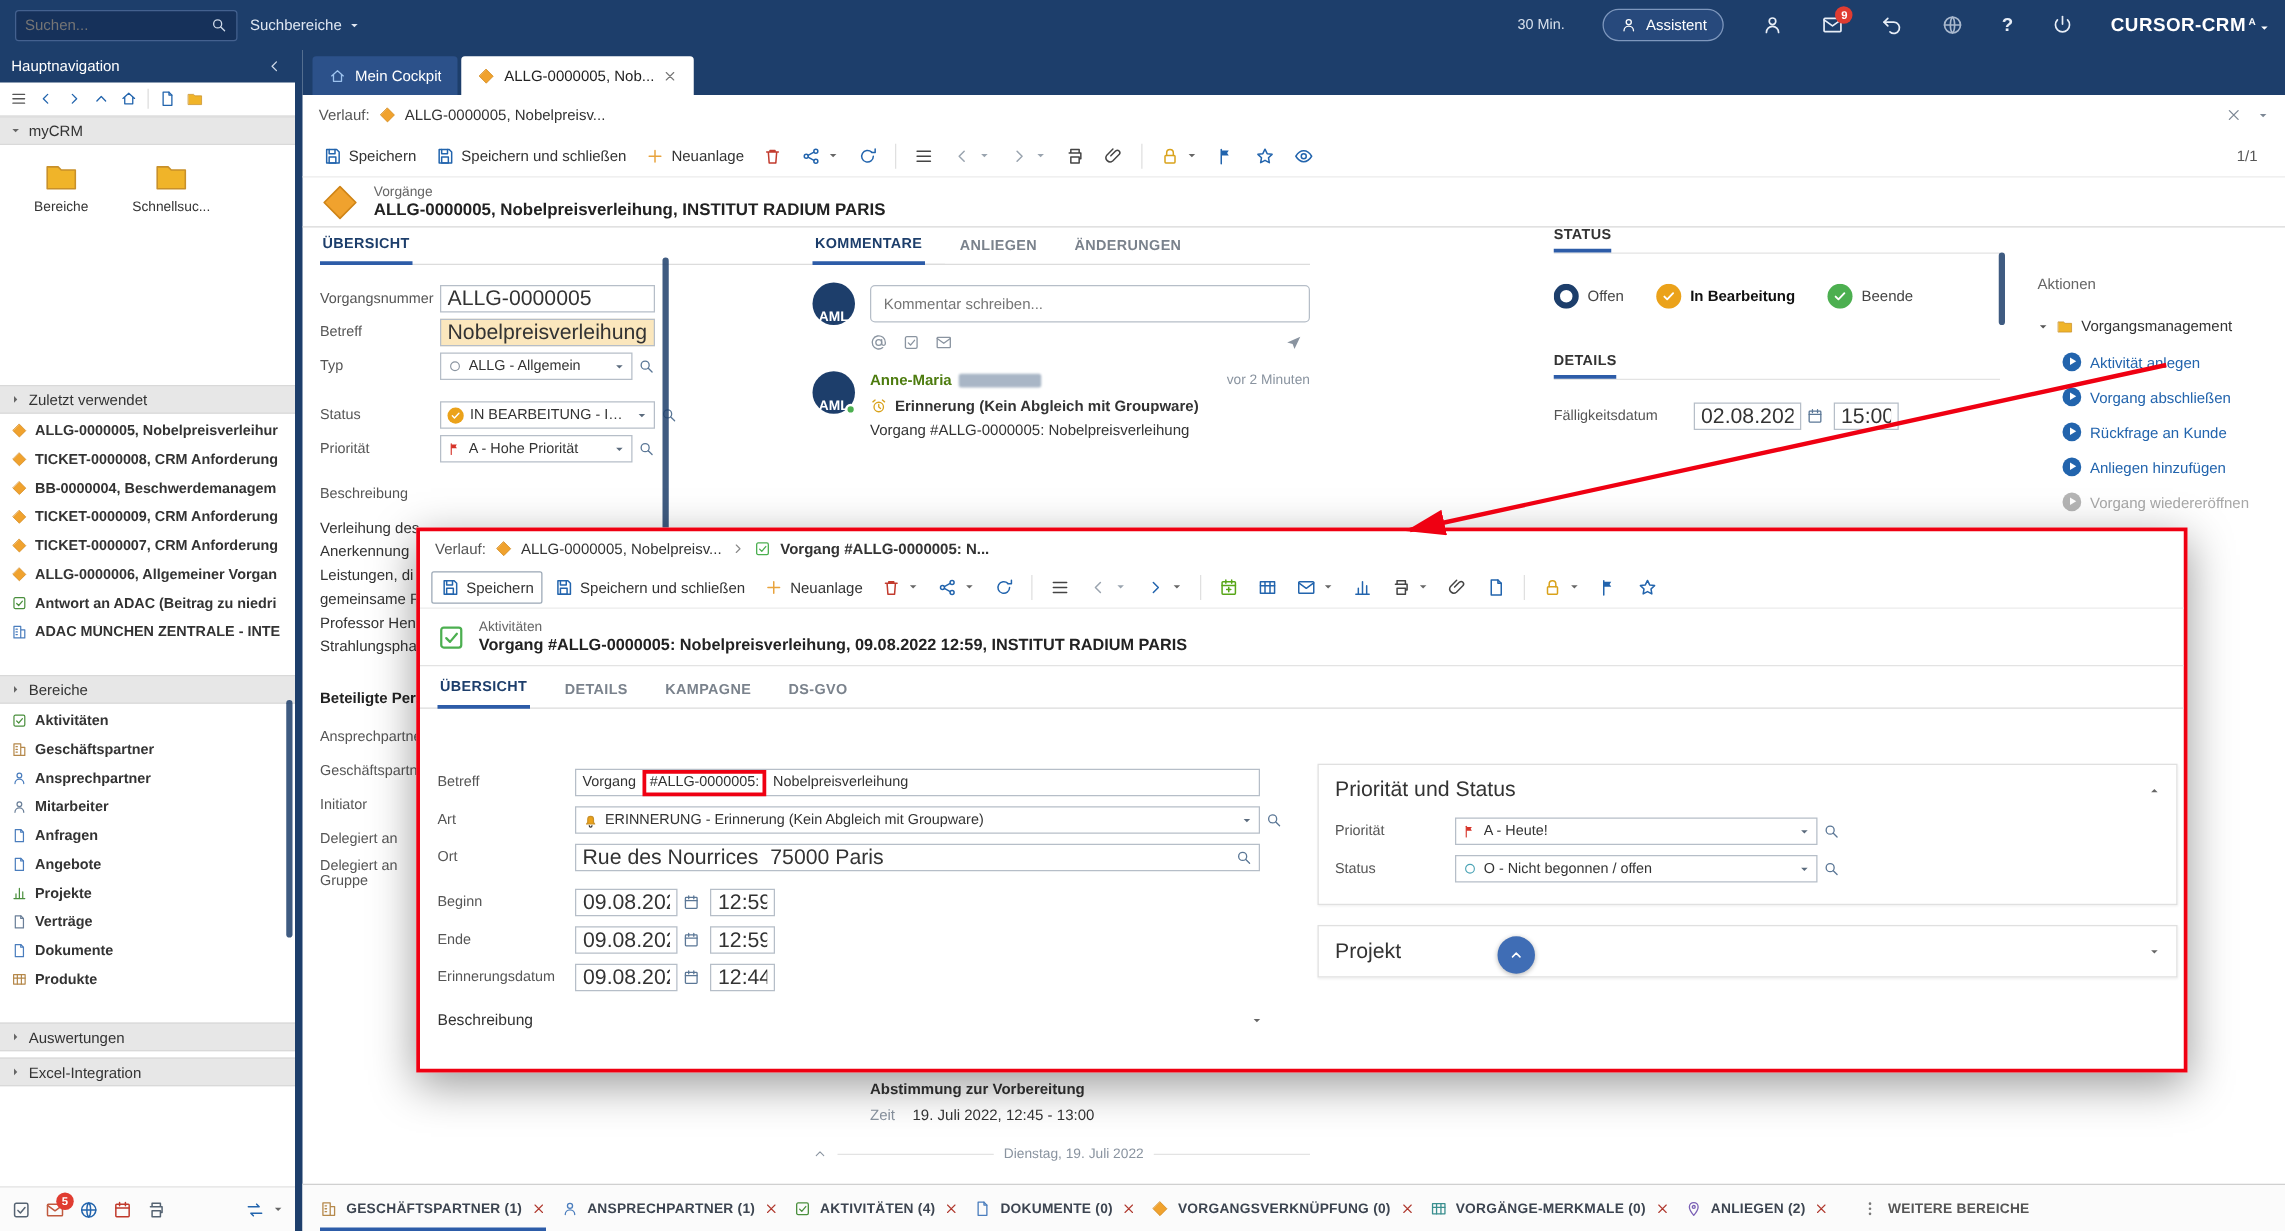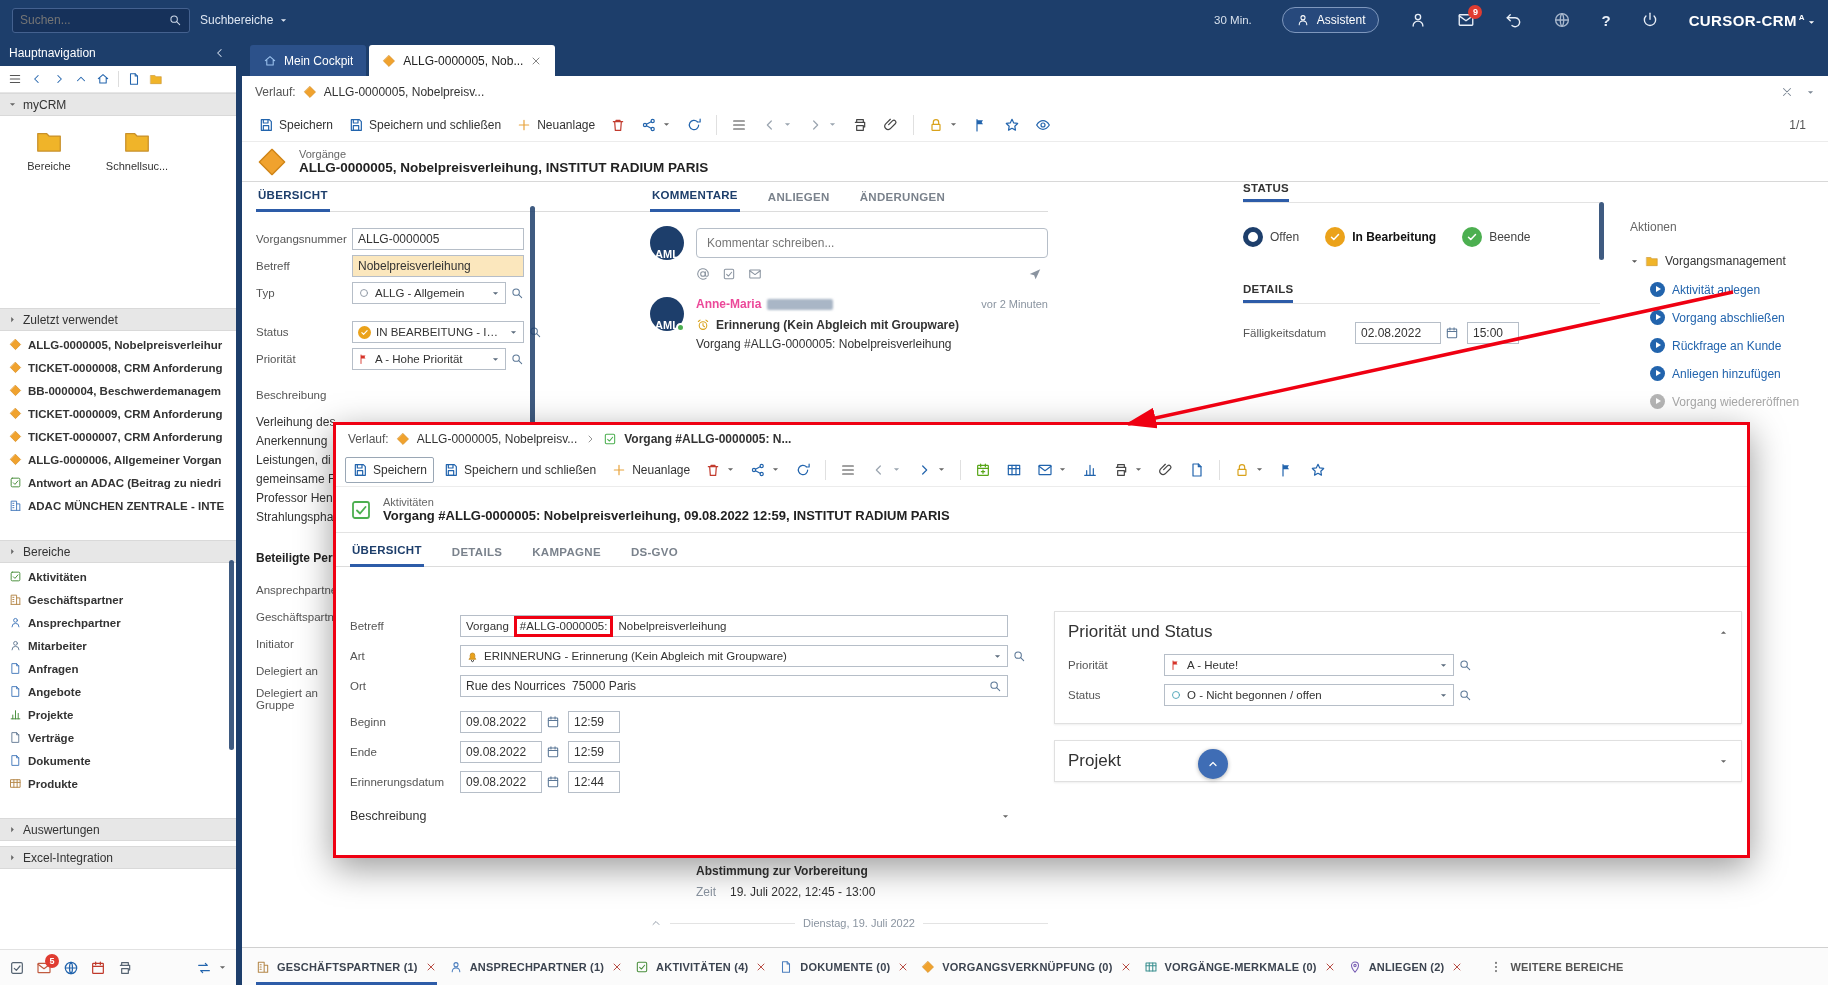--- a/index.html
+++ b/index.html
@@ -62,21 +62,21 @@
   .ptabs { display:flex; gap:26px; border-bottom:1px solid var(--line); height:30px; align-items:flex-end; }
   .ptab { padding:0 2px 8px; font-size:11.5px; font-weight:bold; color:#7a828c; letter-spacing:.3px; }
   .ptab.active { color:var(--navy); border-bottom:3px solid var(--blue); margin-bottom:-1px; }
   .sechdr { border-bottom:1px solid #e3e3e3; padding-bottom:0; font-size:11.5px; font-weight:bold; color:#333; letter-spacing:.3px; }
   .sechdr span { display:inline-block; border-bottom:3px solid var(--blue); padding-bottom:5px; }
 
   
   .frow { display:flex; align-items:center; margin-bottom:5px; }
   .flabel { width:96px; flex:none; color:#555; font-size:11.5px; }
   .inp { height:22px; border:1px solid #b6bec8; background:#fff; padding:0 5px; font-size:11.5px; color:#333; display:flex; align-items:center; gap:5px; }
-  .inp input { border:none; outline:none; width:100%; font-size:12px; color:#333; font-family:"Liberation Sans",sans-serif; background:transparent; }
+  .inp input { border:none; outline:none; width:100%; font-size:17px; color:#333; font-family:"Liberation Sans",sans-serif; background:transparent; }
   .sel { justify-content:flex-start; }
   .sel .val { flex:1; min-width:0; }
   .sel .cdn { color:#5b6b7d; margin-left:auto; }
   .sic { color:#5b7796; margin-left:4px; }
   .hl-yellow { background:#fbe7bd; }
 
   
   .col-overview { position:absolute; left:14px; top:0; width:268px; }
   .ov-scroll { position:absolute; left:288px; top:24px; width:5px; height:300px; background:var(--navy); border-radius:3px; opacity:.85; }
 
@@ -876,21 +876,21 @@
             </svg>
         </div>
         <div style="height:16px"></div>
         <div class="row" style="gap:12px;align-items:flex-start">
           <div class="avatar">
               <span>AML</span>
               <span class="dot"></span>
             </div>
           <div style="flex:1;min-width:0">
             <div class="row">
-              <span style="font-weight:bold;color:#ec4899">Anne-Maria</span>
+              <span style="font-weight:bold;color:#4d7c0f">Anne-Maria</span>
               <span class="redact" style="margin-left:6px"></span>
               <span style="margin-left:auto;color:#8a94a0;font-size:11px">vor 2 Minuten</span>
             </div>
             <div class="row" style="gap:6px;margin-top:7px">
               <svg class="ic ic14" style="color:#d9a21b">
                   <use href="#i-alarm"></use>
                 </svg>
               <span style="font-weight:bold;color:#333" class="trunc">Erinnerung (Kein Abgleich mit Groupware)</span>
             </div>
             <div style="margin-top:5px;color:#333" class="trunc">Vorgang #ALLG-0000005: Nobelpreisverleihung</div>

